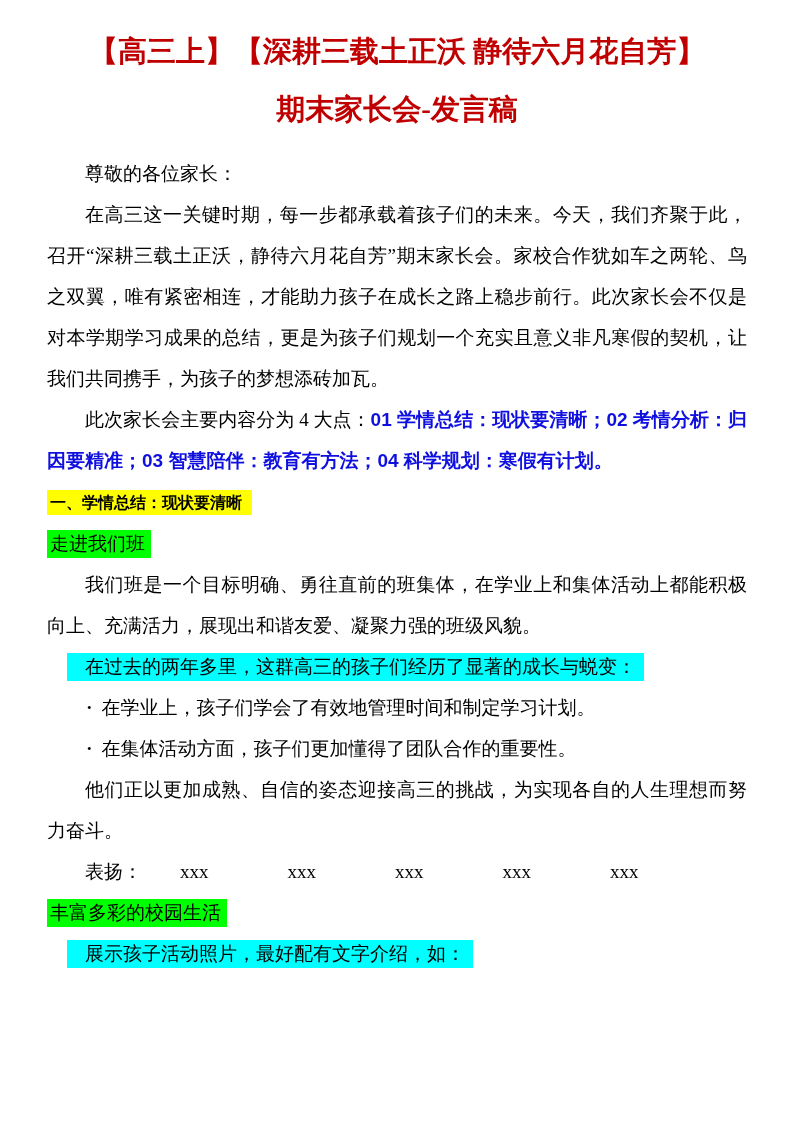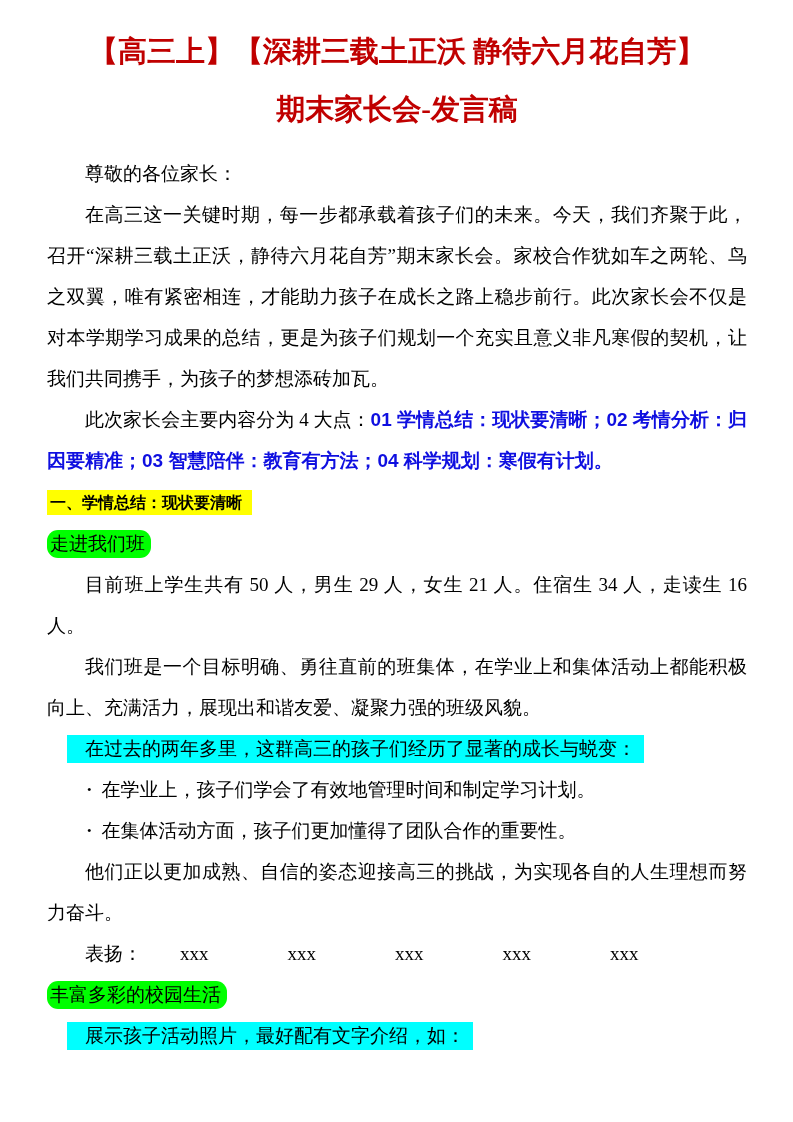--- a/index.html
+++ b/index.html
@@ -50,21 +50,20 @@
   .hl-yellow {
     background: var(--highlight-yellow, #ffff00);
     font-weight: bold;
     font-family: "Liberation Sans", "DejaVu Sans", sans-serif;
     font-size: 16px;
     padding: 4px 10px 4px 3px;
   }
   .hl-green {
     background: var(--highlight-green, #00ff00);
     padding: 3px 6px 4px 3px;
-    border-radius: 11px;
   }
   .cyan-line { text-indent: 20px; text-align: left !important; }
   .hl-cyan {
     background: var(--highlight-cyan, #00ffff);
     padding: 3px 8px 4px 18px;
   }
   .bullet-item { padding-left: 40px; text-align: left; }
   .bullet-glyph {
     font-size: 13px;
     margin-right: 10px;
@@ -89,21 +88,20 @@
     <p class="indent">尊敬的各位家长：</p>
 
     <p class="indent">在高三这一关键时期，每一步都承载着孩子们的未来。今天，我们齐聚于此，召开“深耕三载土正沃，静待六月花自芳”期末家长会。家校合作犹如车之两轮、鸟之双翼，唯有紧密相连，才能助力孩子在成长之路上稳步前行。此次家长会不仅是对本学期学习成果的总结，更是为孩子们规划一个充实且意义非凡寒假的契机，让我们共同携手，为孩子的梦想添砖加瓦。</p>
 
     <p class="indent"><span>此次家长会主要内容分为 4 大点：</span><span class="blue-bold">01 学情总结：现状要清晰；02 考情分析：归因要精准；03 智慧陪伴：教育有方法；04 科学规划：寒假有计划。</span></p>
 
     <p class="heading-line"><span class="hl-yellow">一、学情总结：现状要清晰</span></p>
 
     <p class="heading-line"><span class="hl-green">走进我们班</span></p>
 
-    <p class="indent">目前班上学生共有 50 人，男生 29 人，女生 21 人。住宿生 34 人，走读生 16 人。</p>
 
     <p class="indent">我们班是一个目标明确、勇往直前的班集体，在学业上和集体活动上都能积极向上、充满活力，展现出和谐友爱、凝聚力强的班级风貌。</p>
 
     <p class="cyan-line"><span class="hl-cyan">在过去的两年多里，这群高三的孩子们经历了显著的成长与蜕变：</span></p>
 
     <p class="bullet-item"><span class="bullet-glyph">•</span><span>在学业上，孩子们学会了有效地管理时间和制定学习计划。</span></p>
 
     <p class="bullet-item"><span class="bullet-glyph">•</span><span>在集体活动方面，孩子们更加懂得了团队合作的重要性。</span></p>
 
 

